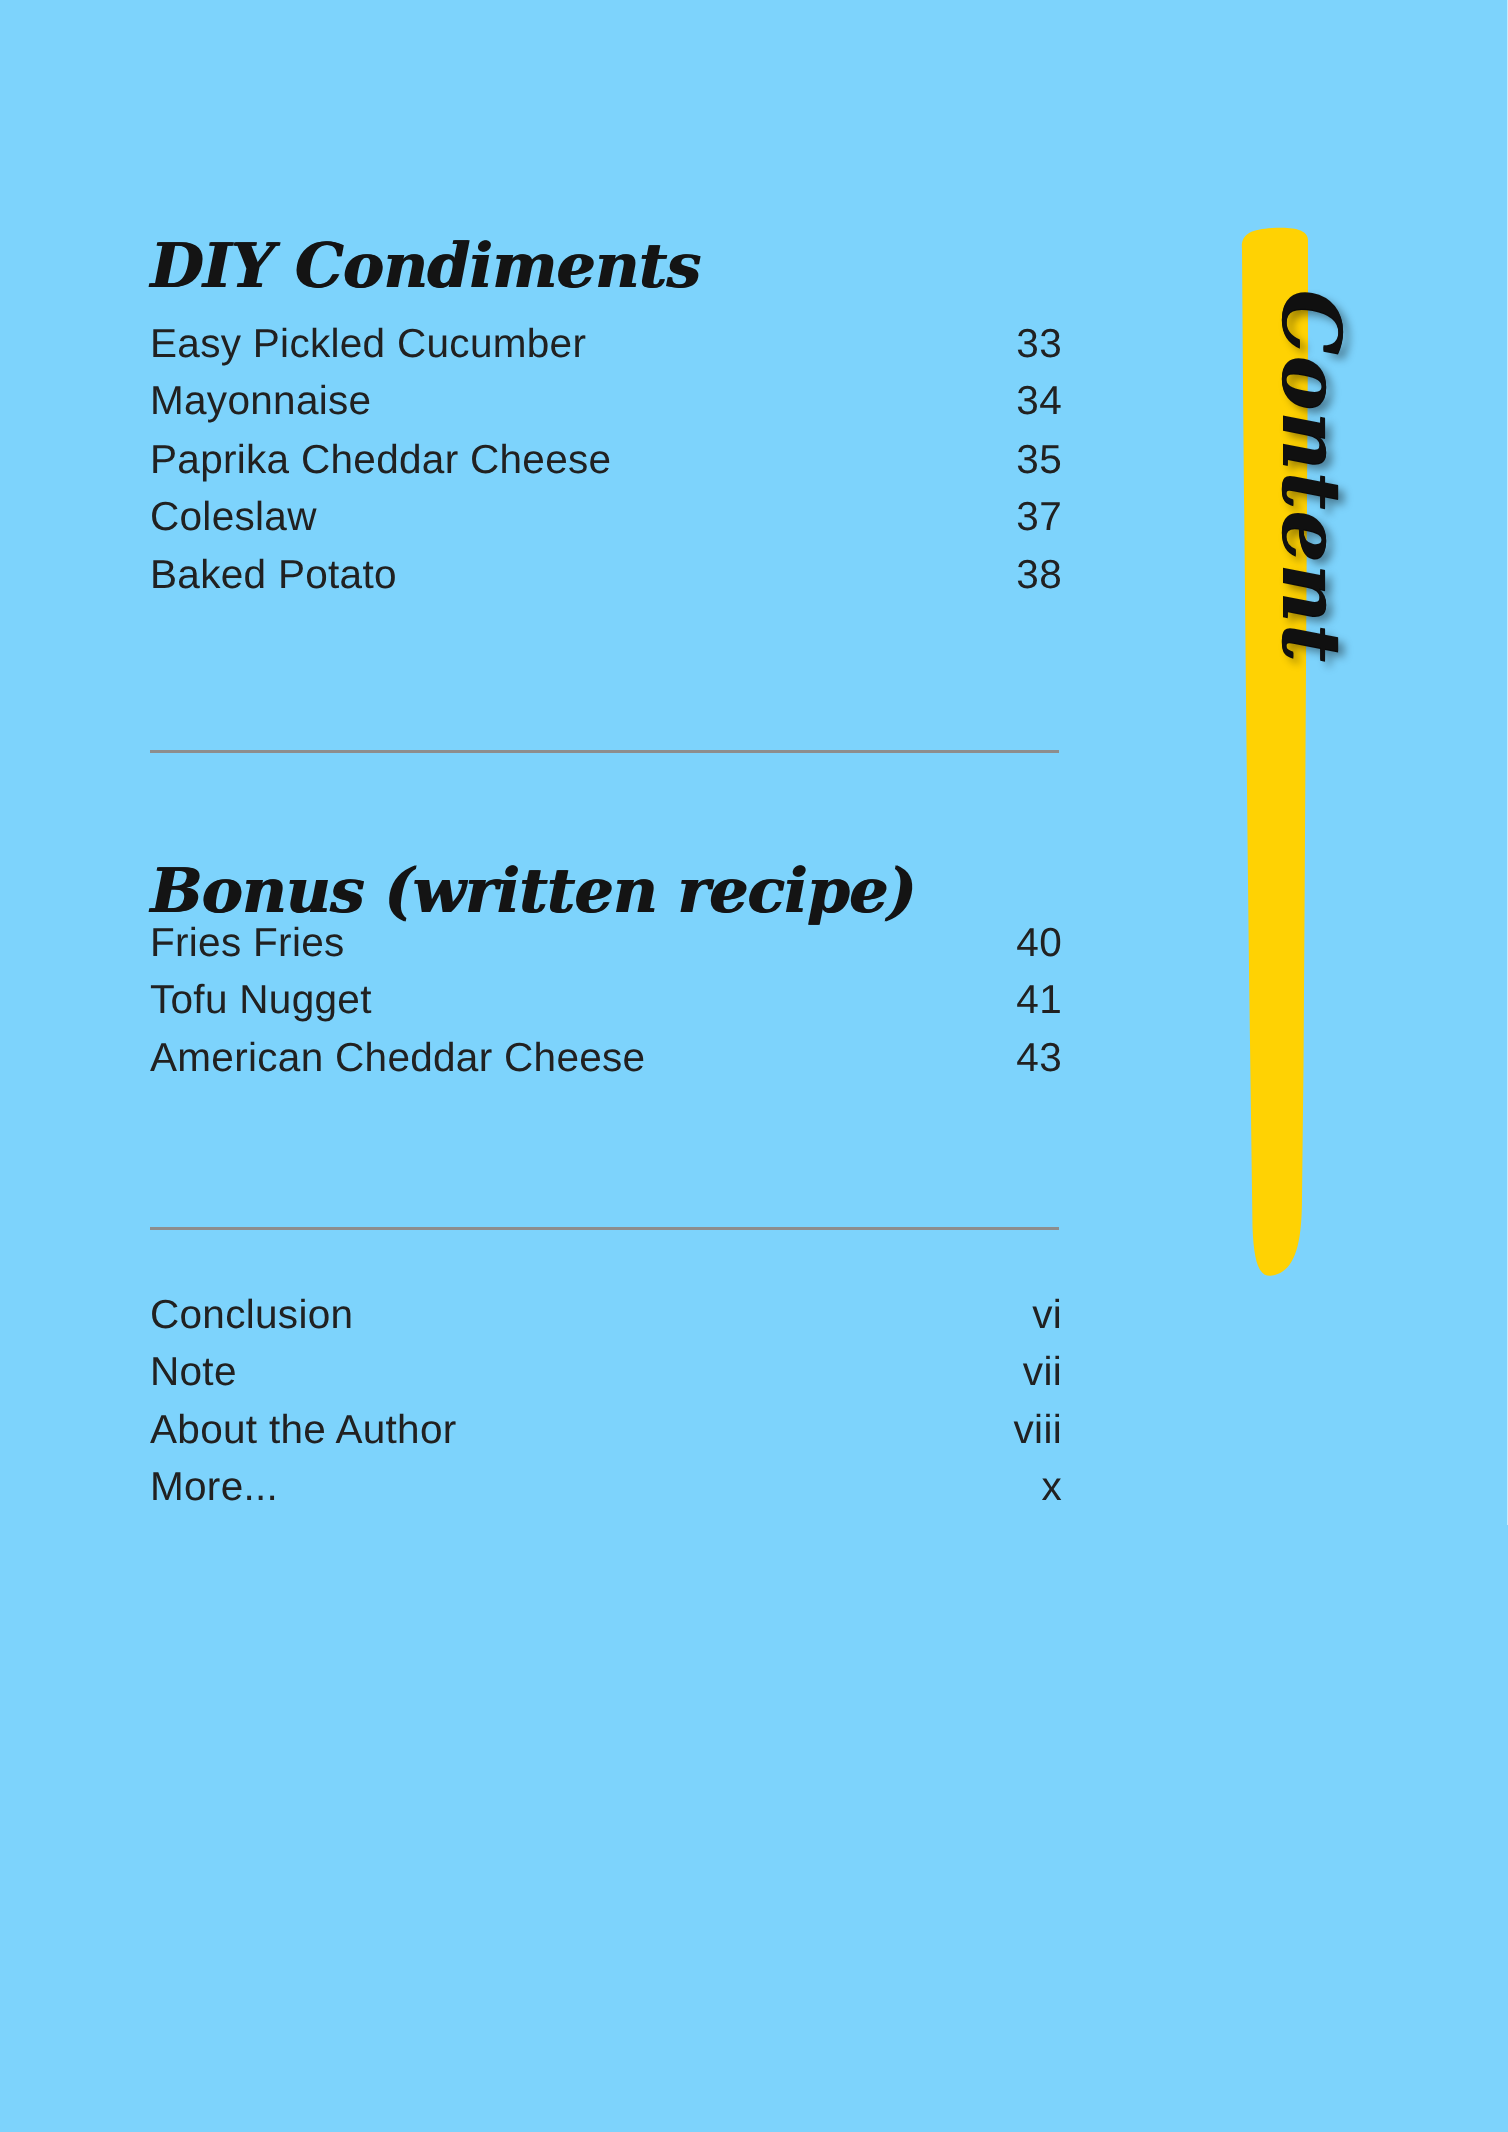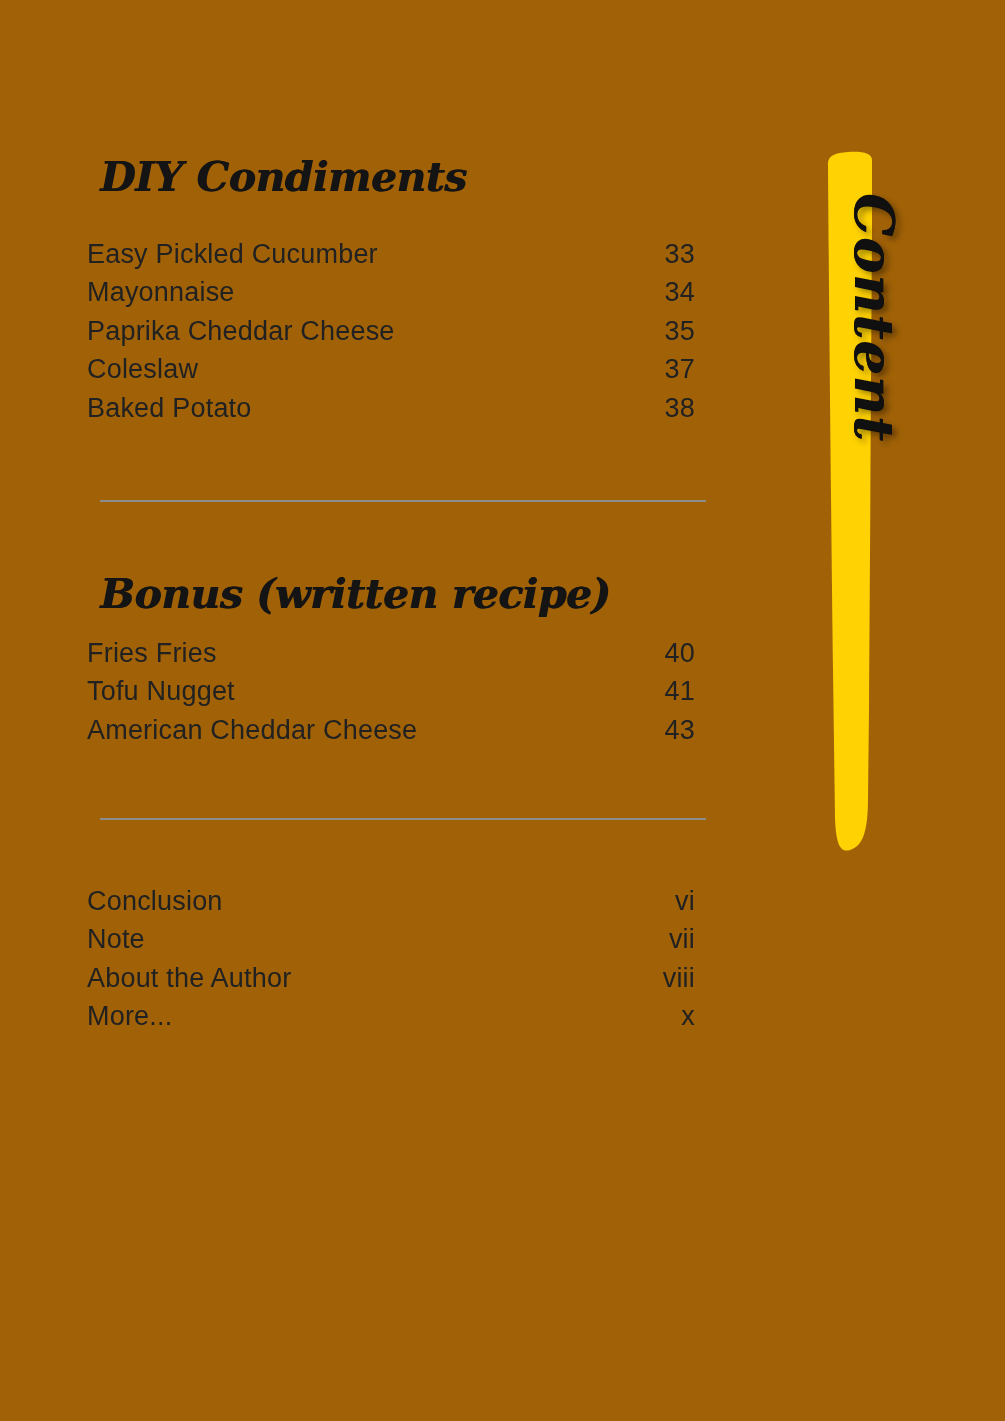--- a/index.html
+++ b/index.html
@@ -4,21 +4,21 @@
 <style>
   html, body {
     margin: 0;
     padding: 0;
     background: #ffffff;
   }
   .page {
     position: relative;
     width: 1005px;
     height: 1421px;
-    background: #a16207;
+    background: #7dd3fc;
     overflow: hidden;
     font-family: "Liberation Sans", sans-serif;
   }
   .script-heading {
     position: absolute;
     left: 100px;
     font-family: "DejaVu Serif", serif;
     font-style: italic;
     font-weight: 900;
     font-size: 41px;
@@ -26,23 +26,22 @@
     color: #141414;
     letter-spacing: -0.5px;
     text-shadow: 0.8px 0 0 #141414;
     white-space: nowrap;
   }
   .heading-1 { top: 126px; }
   .heading-2 { top: 536px; }
 
   .toc-list {
     position: absolute;
-    left: 87px;
+    left: 100px;
     width: 608px;
-    margin-top: 25px;
   }
   .toc-list-1 { top: 210px; }
   .toc-list-2 { top: 609px; }
   .toc-list-3 { top: 857px; }
 
   .toc-row {
     display: flex;
     justify-content: space-between;
     align-items: baseline;
     line-height: 38.4px;

